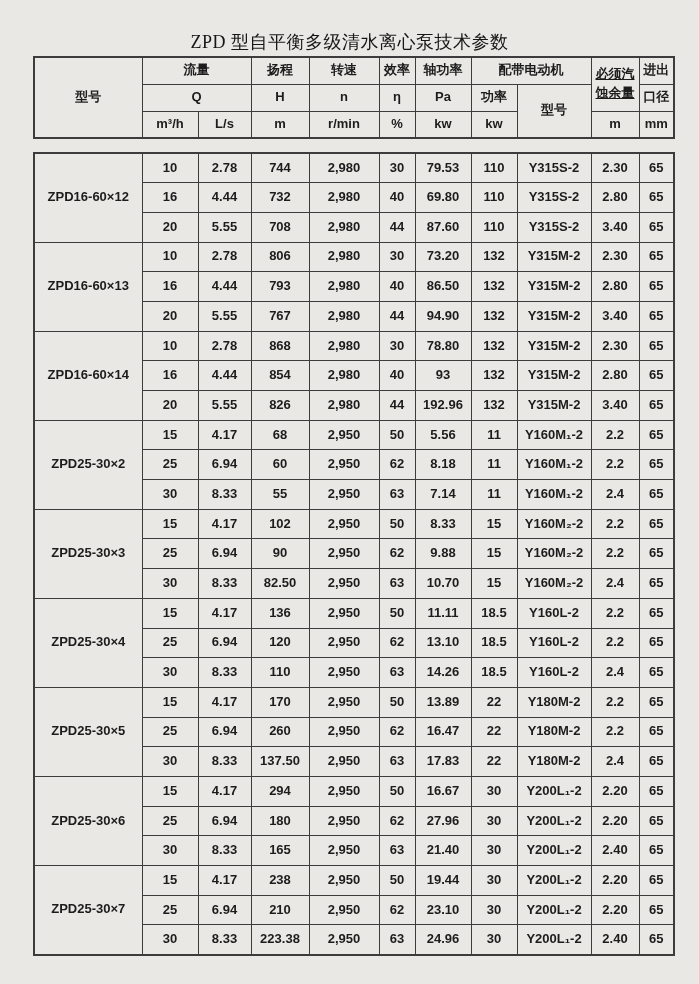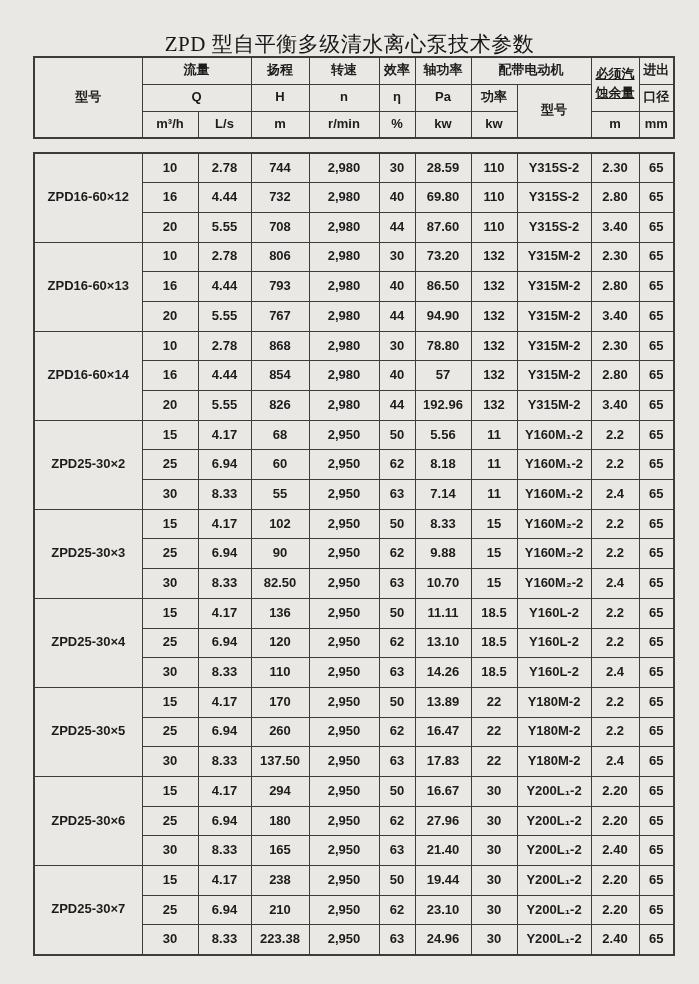--- a/index.html
+++ b/index.html
@@ -10,21 +10,21 @@
     background: #e9e8e5;
     font-family: "Liberation Sans", "DejaVu Sans", sans-serif;
     color: #1c1c1c;
     overflow: hidden;
   }
   .page-title {
     margin: 30px 0 0 0;
     height: 26px;
     text-align: center;
     font-family: "Liberation Serif", "DejaVu Serif", serif;
-    font-size: 21px;
+    font-size: 18px;
     font-weight: 400;
     letter-spacing: 0.5px;
     color: #161616;
   }
   table.tbl {
     border-collapse: collapse;
     table-layout: fixed;
     width: 640px;
     margin-left: 33px;
     border: 2px solid #3c3c3c;
@@ -115,21 +115,21 @@
       <col style="width:35px">
   </colgroup>
   <tbody>
       <tr>
         <td rowspan="3">ZPD16-60×12</td>
         <td>10</td>
         <td>2.78</td>
         <td>744</td>
         <td>2,980</td>
         <td>30</td>
-        <td>28.59</td>
+        <td>79.53</td>
         <td>110</td>
         <td>Y315S-2</td>
         <td>2.30</td>
         <td>65</td>
       </tr>
       <tr>
         <td>16</td>
         <td>4.44</td>
         <td>732</td>
         <td>2,980</td>
@@ -201,21 +201,21 @@
         <td>Y315M-2</td>
         <td>2.30</td>
         <td>65</td>
       </tr>
       <tr>
         <td>16</td>
         <td>4.44</td>
         <td>854</td>
         <td>2,980</td>
         <td>40</td>
-        <td>57</td>
+        <td>93</td>
         <td>132</td>
         <td>Y315M-2</td>
         <td>2.80</td>
         <td>65</td>
       </tr>
       <tr>
         <td>20</td>
         <td>5.55</td>
         <td>826</td>
         <td>2,980</td>

